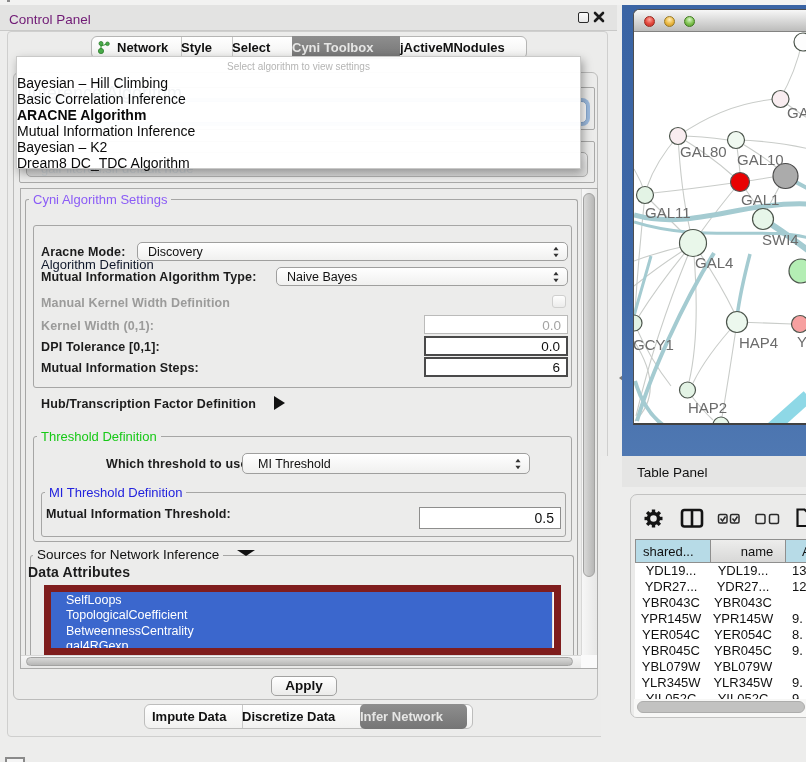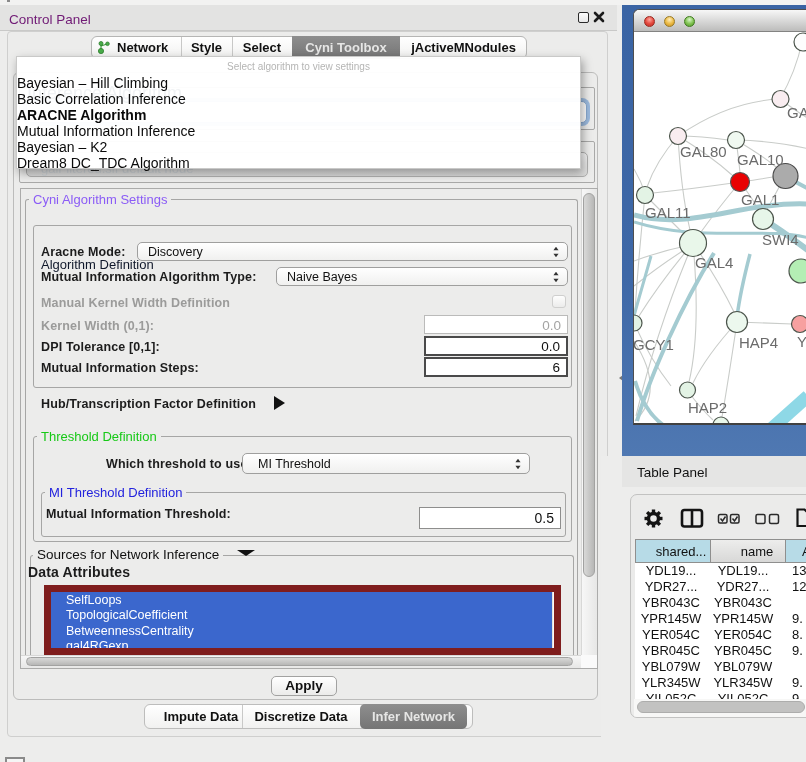--- a/index.html
+++ b/index.html
@@ -9,21 +9,21 @@
   .lbl{font-size:12.5px;font-weight:bold;color:#1c1c1c;white-space:nowrap;letter-spacing:0.15px;}
   .glbl{font-size:12.5px;font-weight:bold;color:#9b9b9a;white-space:nowrap;letter-spacing:0.15px;}
   .grp{border:1px solid #a6a6a5;border-radius:3px;}
   .gtitle{position:absolute;background:#ececeb;padding:0 4px;font-size:13px;white-space:nowrap;line-height:13px;}
   .combo{background:linear-gradient(#ffffff,#f0f0ef);border:1px solid #9f9f9e;border-radius:5px;
          font-size:12.5px;color:#111;}
   .combo .tx{position:absolute;left:10px;top:50%;transform:translateY(-50%);white-space:nowrap;}
   .carr{position:absolute;right:8px;top:50%;transform:translateY(-50%);width:6px;height:11px;}
   .fld{background:#fff;font-size:13.5px;color:#111;text-align:right;}
   .fld span{position:absolute;right:6px;top:50%;transform:translateY(-50%);}
-  .seg{font-size:13px;font-weight:bold;color:#111;text-align:center;white-space:nowrap;}
+  .seg{font-size:13px;font-weight:bold;color:#111;white-space:nowrap;}
 </style>
 </head>
 <body>
 
 <div class="abs" style="left:0;top:0;width:806px;height:5px;background:#f2f2f1;"></div>
 <div class="abs" style="left:7px;top:0;width:3px;height:2px;background:#8a8a8a;"></div>
 <div class="abs" style="left:0;top:5px;width:617px;height:26px;background:#e3e3e2;border-bottom:1px solid #c9c9c8;"></div>
 <div class="abs" style="left:9px;top:5px;height:26px;line-height:29px;font-size:13.5px;color:#701a75;">Control Panel</div>
 <div class="abs" style="left:578px;top:12px;width:11px;height:11px;border:1.5px solid #2a2a2a;border-radius:2px;background:linear-gradient(#fdfdfd,#e8e8e8);"></div>
 <svg class="abs" style="left:593px;top:11px;" width="12" height="12" viewBox="0 0 12 12">
@@ -281,21 +281,21 @@
         <path d="M719.5 517.5 l2 2.5 l3 -4.5"></path>
         <path d="M731.5 517.5 l2 2.5 l3 -4.5"></path>
       </g>
       <path d="M796.5 508.5 h7 l5 5 v11.5 h-12 z" fill="none" stroke="#141414" stroke-width="2.2"></path>
     </g>
   </svg>
 
   <div class="abs" style="left:4px;top:44px;width:76px;height:24px;background:#b7dbe7;border:1px solid #8f8f8e;"></div>
   <div class="abs" style="left:79px;top:44px;width:76px;height:24px;background:linear-gradient(#ededec,#d8d8d7);border:1px solid #8f8f8e;"></div>
   <div class="abs" style="left:154px;top:44px;width:40px;height:24px;background:#b7dbe7;border:1px solid #8f8f8e;"></div>
-  <div class="abs" style="left:12px;top:44px;width:76px;height:36px;text-align:center;line-height:26px;font-size:13px;color:#111;">shared...</div>
+  <div class="abs" style="left:12px;top:44px;width:76px;height:36px;text-align:left;line-height:26px;font-size:13px;color:#111;">shared...</div>
   <div class="abs" style="left:88px;top:44px;width:76px;height:24px;text-align:center;line-height:26px;font-size:13px;color:#111;">name</div>
   <div class="abs" style="left:171px;top:44px;width:30px;height:24px;line-height:26px;font-size:13px;color:#111;">A</div>
 
   <div class="abs" style="left:4px;top:68px;width:186px;height:138px;background:#fff;"></div>
   <div class="abs" style="left:4px;top:68px;width:72px;text-align:center;font-size:13px;color:#111;line-height:16px;">YDL19...<br>YDR27...<br>YBR043C<br>YPR145W<br>YER054C<br>YBR045C<br>YBL079W<br>YLR345W<br>YIL052C</div>
   <div class="abs" style="left:76px;top:68px;width:72px;text-align:center;font-size:13px;color:#111;line-height:16px;">YDL19...<br>YDR27...<br>YBR043C<br>YPR145W<br>YER054C<br>YBR045C<br>YBL079W<br>YLR345W<br>YIL052C</div>
   <div class="abs" style="left:161px;top:68px;width:36px;font-size:13px;color:#111;line-height:16px;">13<br>12<br>&nbsp;<br>9.<br>8.<br>9.<br>&nbsp;<br>9.<br>9.</div>
 
   <div class="abs" style="left:3px;top:204px;width:187px;height:18px;background:#f7f7f6;"></div>
   <div class="abs" style="left:6px;top:206px;width:168px;height:12px;border-radius:6px;background:#c2c2c1;border:1px solid #adadac;"></div>

